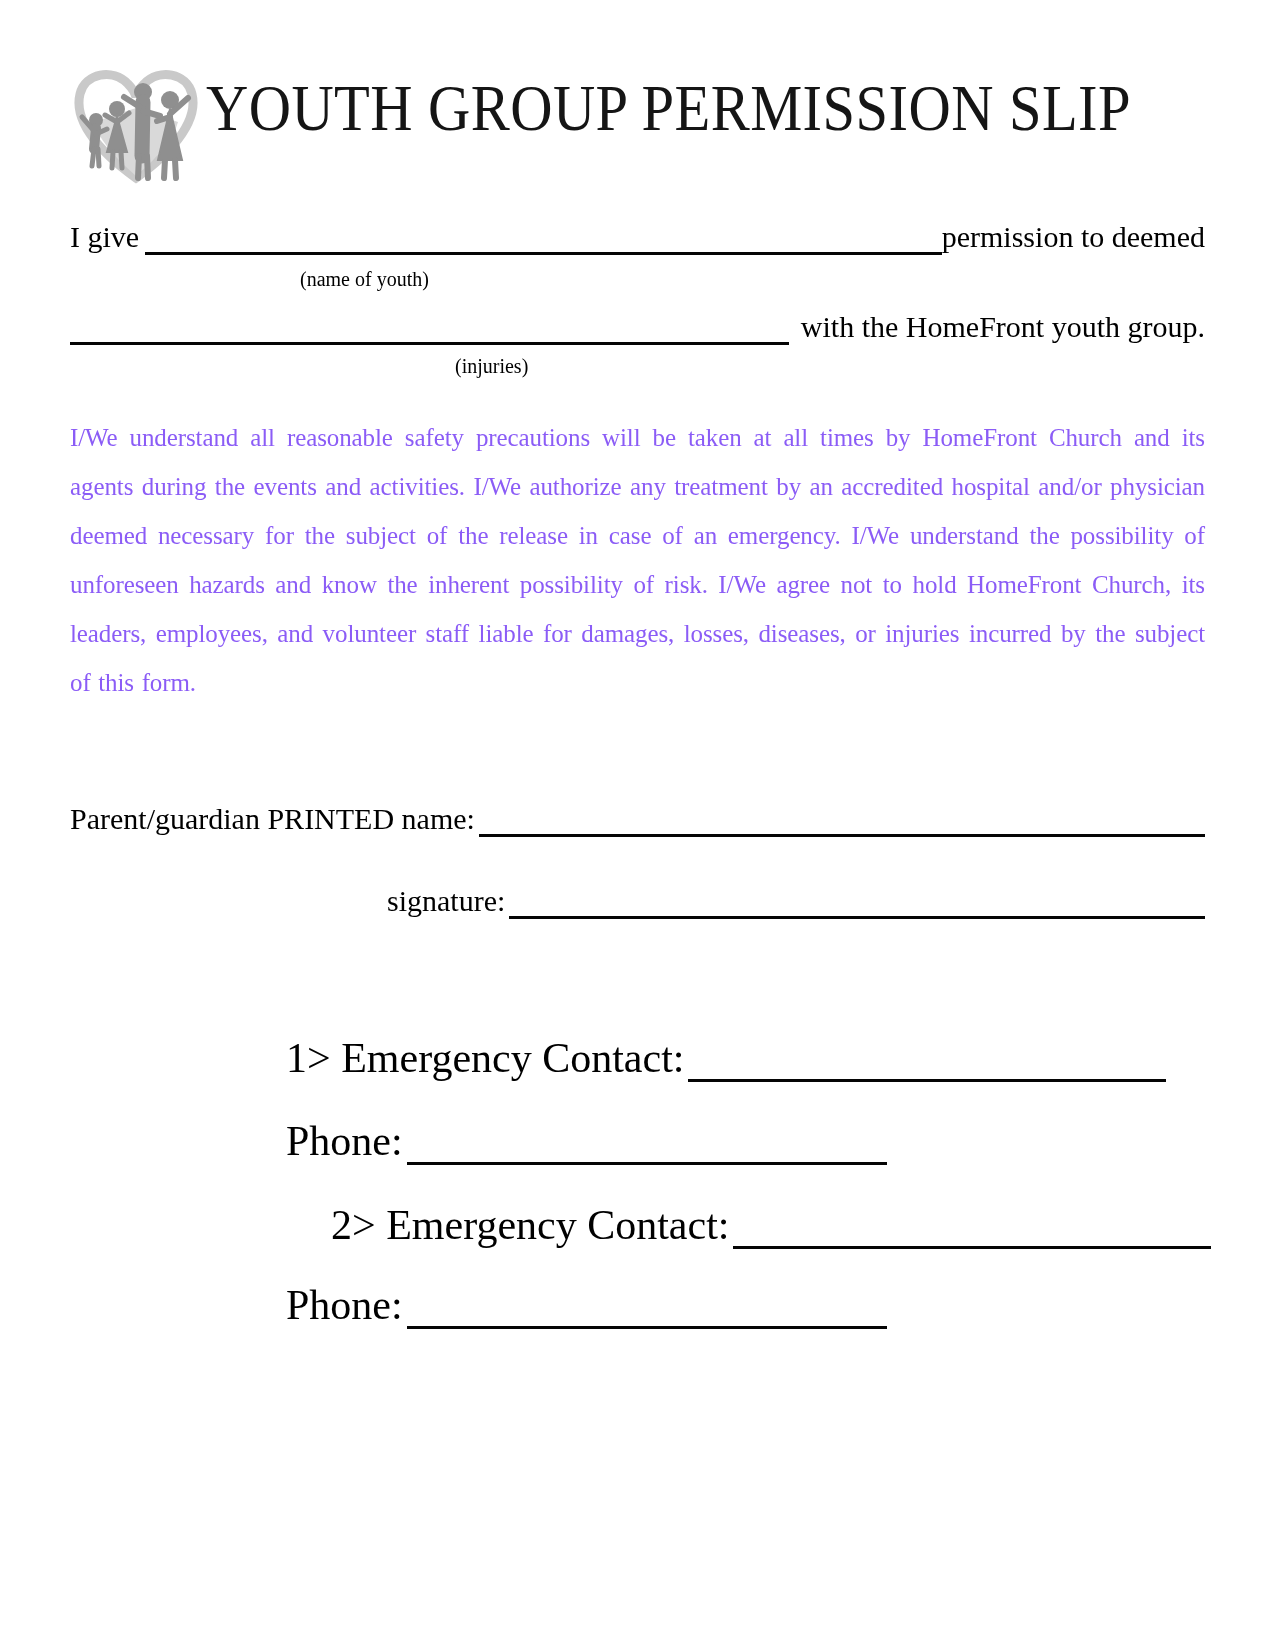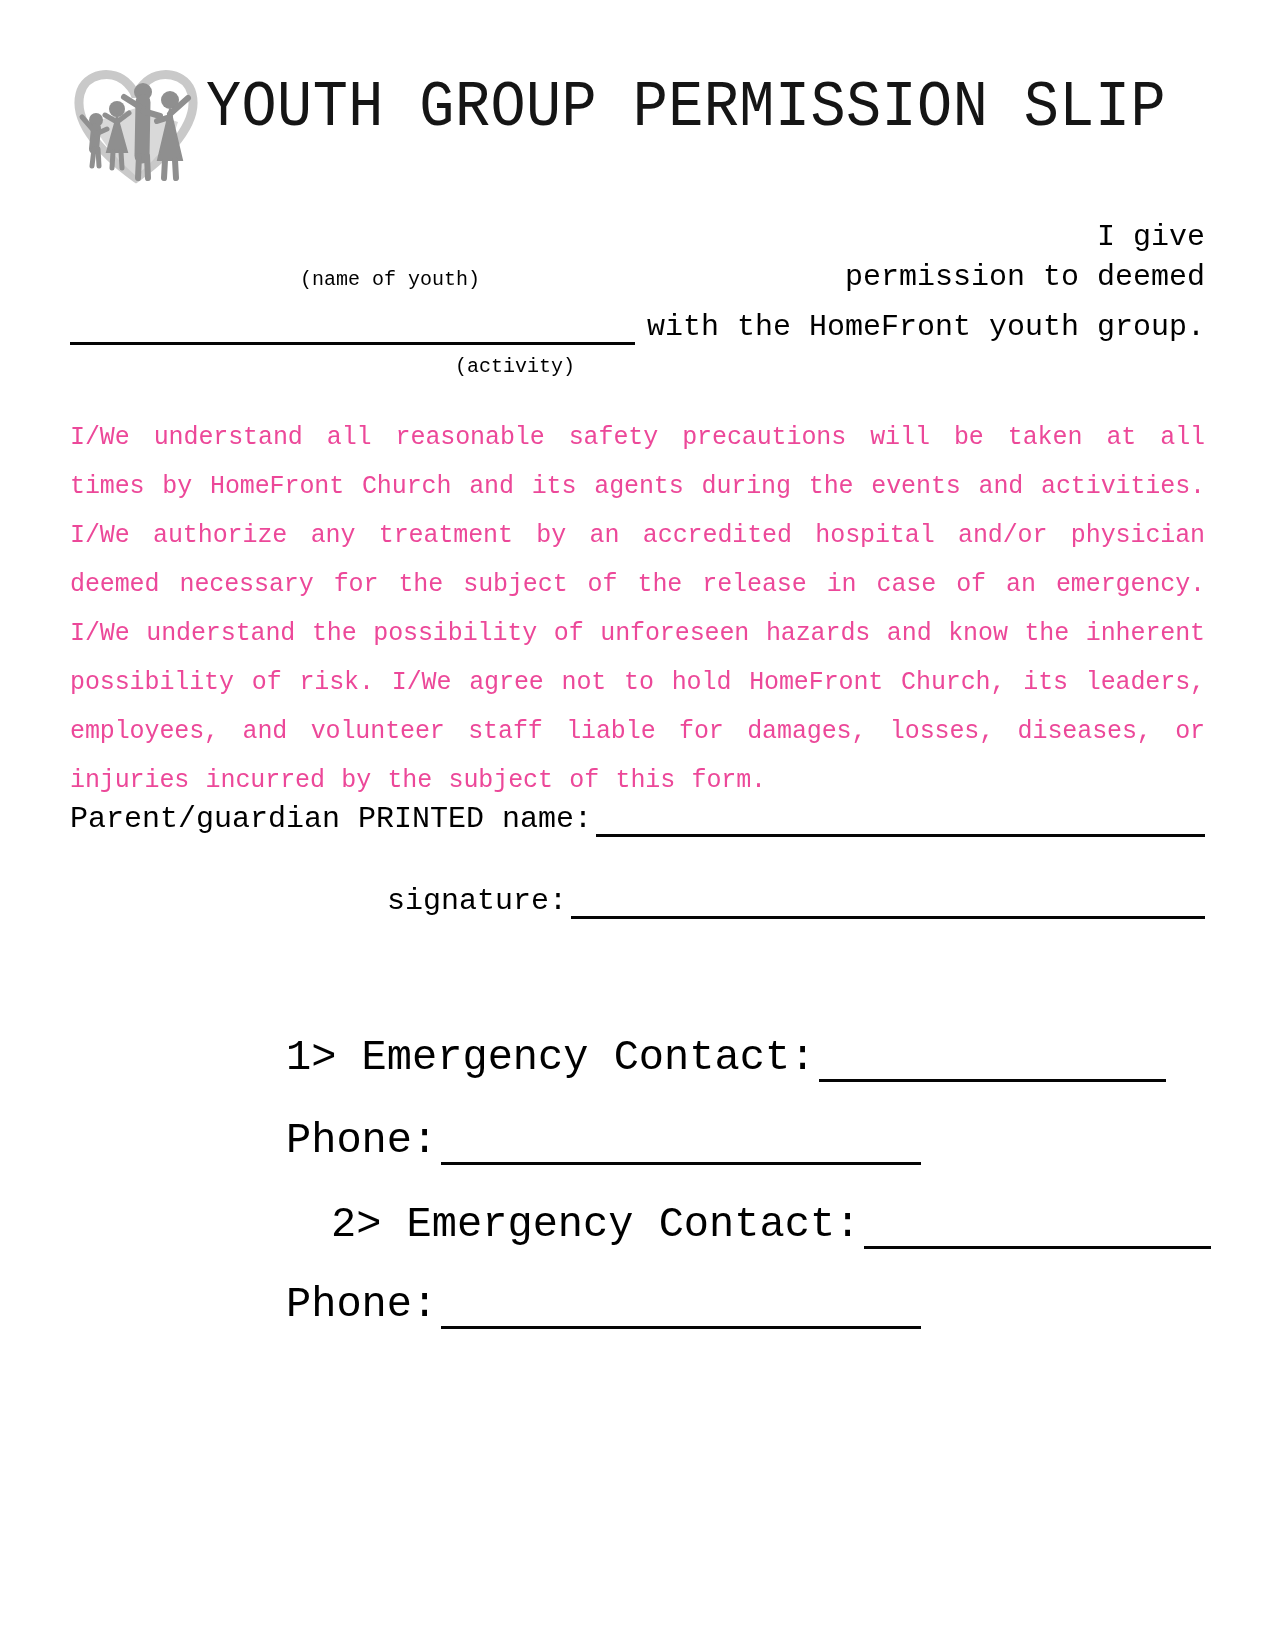--- a/index.html
+++ b/index.html
@@ -1,20 +1,20 @@
 <!DOCTYPE html>
 <html><head>
 <meta charset="utf-8">
 <style>
   html,body{margin:0;padding:0;background:#ffffff;}
   .page{
     position:relative;
     width:1275px;height:1650px;
     background:#ffffff;
-    font-family:Liberation Mono, monospace;
+    font-family:Liberation Serif, serif;
     color:#000;
     overflow:hidden;
   }
   
   .logo{position:absolute;left:66px;top:55px;}
   .doc-title{
     position:absolute;left:206px;top:76px;
     font-size:65px;line-height:1;white-space:nowrap;
     color:#151515;
     transform:scaleX(0.90);transform-origin:left top;
@@ -33,21 +33,21 @@
   .grow{flex:1 1 auto;}
   .caption{
     position:absolute;font-size:20px;line-height:1.15;white-space:nowrap;
   }
   
   .release{
     position:absolute;left:70px;top:413px;width:1135px;
     font-size:25px;line-height:49px;
     text-align:justify;
     letter-spacing:-0.1px;word-spacing:1.5px;
-    color:#ec4899;
+    color:#8b5cf6;
   }
   
   .row.emg{left:286px;width:880px;font-size:42px;}
   .gap6{margin-left:6px;}
   .gap12{margin-left:12px;text-align:right;}
   .gap4{margin-left:4px;}
 </style>
 </head>
 <body>
 
@@ -86,32 +86,32 @@
       <path d="M104 53 L92 104 L116 104 Z" stroke-width="2"></path>
       <path d="M104 58 L122 42" stroke-width="6" fill="none"></path>
       <path d="M104 61 L91 65" stroke-width="6" fill="none"></path>
       <path d="M99 104 L98 122" stroke-width="6" fill="none"></path>
       <path d="M109 104 L110 122" stroke-width="6" fill="none"></path>
     </g>
   </svg>
 
   <div class="doc-title">YOUTH GROUP PERMISSION SLIP</div>
 
-  <div class="row" style="top:220px;flex-direction:column;">
+  <div class="row" style="top:220px;">
     <span>I give</span>
     <span class="blank grow gap6"></span>
     <span>permission to deemed</span>
   </div>
   <div class="caption" style="left:300px;top:268px;">(name of youth)</div>
 
   <div class="row" style="top:310px;">
     <span class="blank" style="width:733px;"></span>
     <span class="gap12">with the HomeFront youth group.</span>
   </div>
-  <div class="caption" style="left:455px;top:355px;">(activity)</div>
+  <div class="caption" style="left:455px;top:355px;">(injuries)</div>
 
   <div class="release">I/We understand all reasonable safety precautions will be taken at all times by HomeFront Church and its agents during the events and activities. I/We authorize any treatment by an accredited hospital and/or physician deemed necessary for the subject of the release in case of an emergency. I/We understand the possibility of unforeseen hazards and know the inherent possibility of risk. I/We agree not to hold HomeFront Church, its leaders, employees, and volunteer staff liable for damages, losses, diseases, or injuries incurred by the subject of this form.</div>
 
   <div class="row" style="top:884px;left:387px;width:818px;">
     <span>signature:</span>
     <span class="blank grow gap4"></span>
   </div>
 
   <div class="row" style="top:802px;">
     <span>Parent/guardian PRINTED name:</span>

